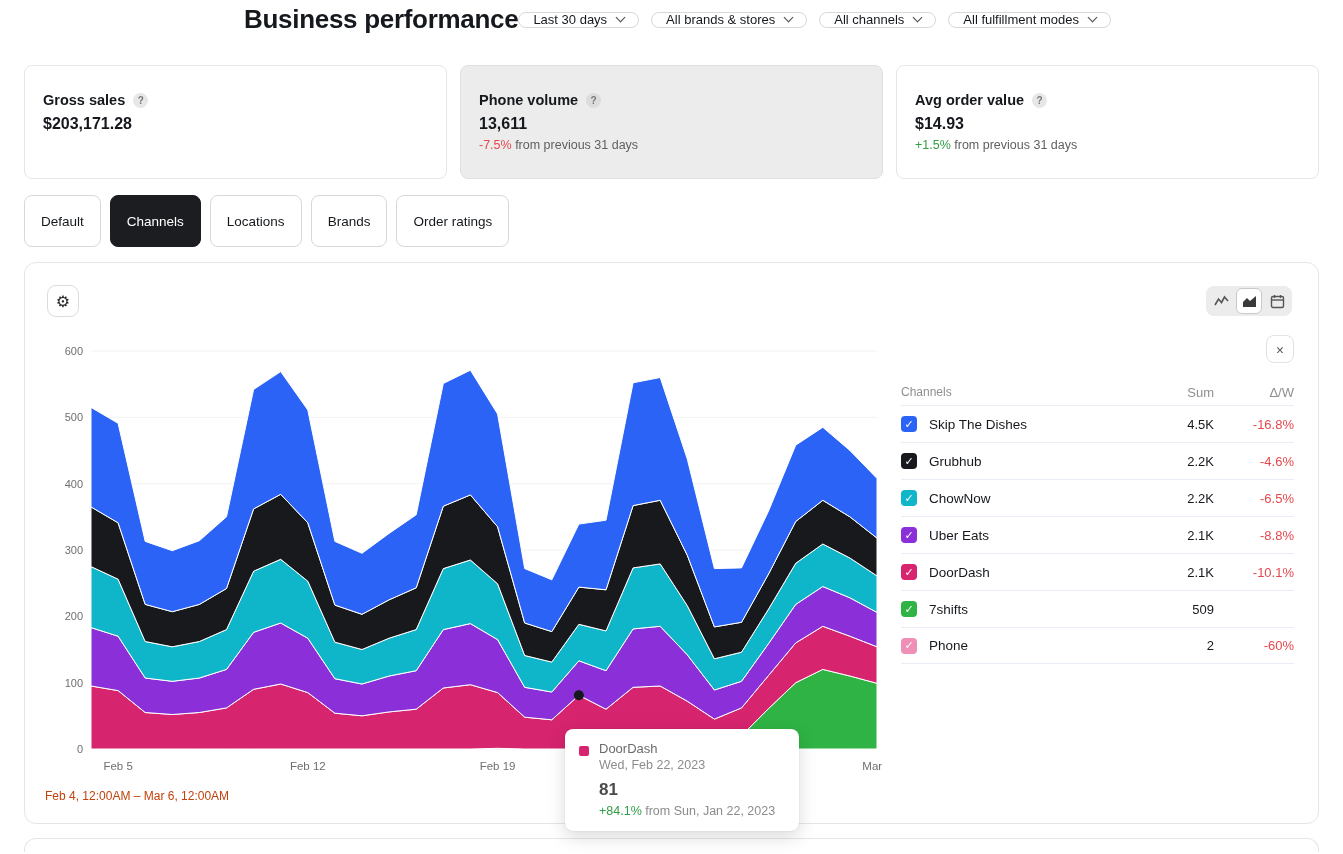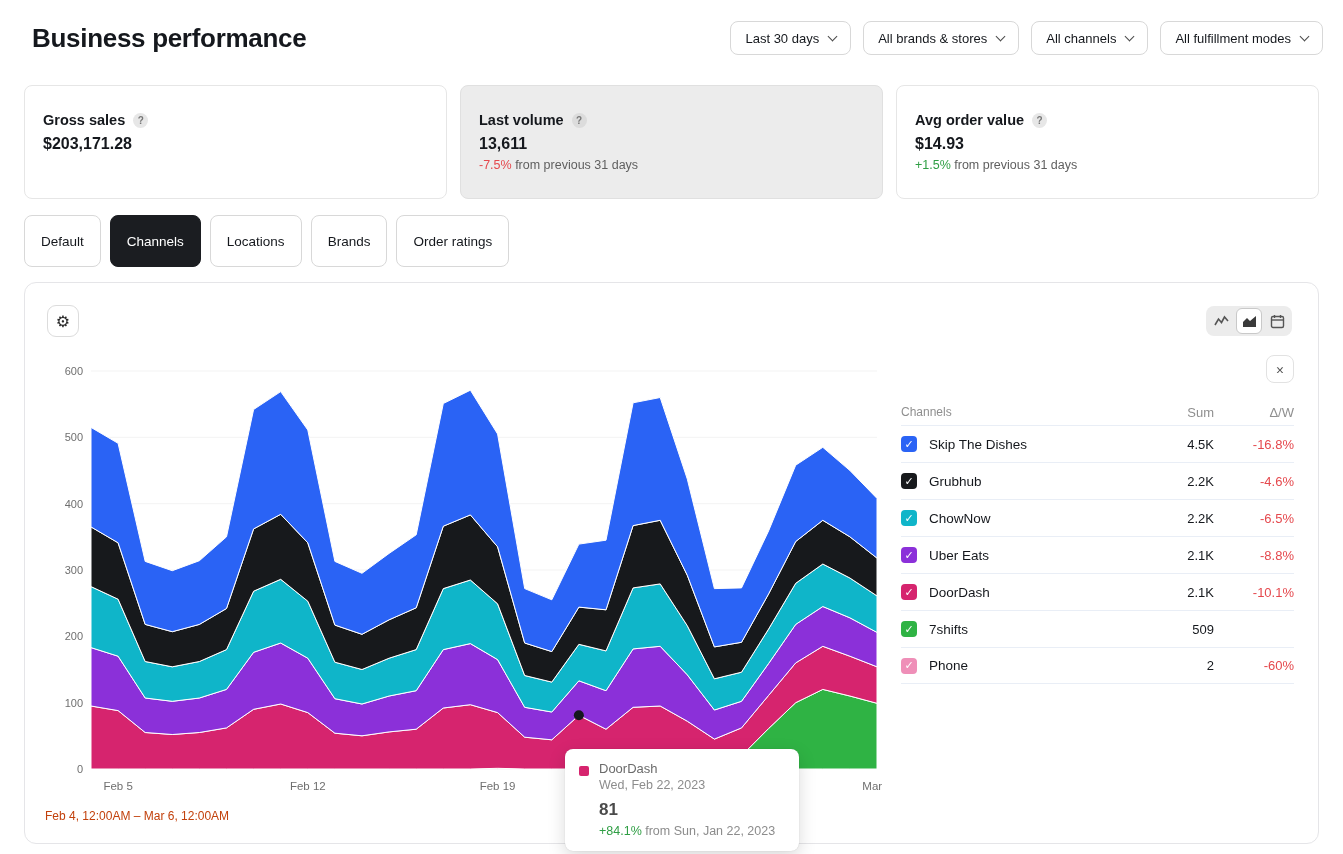--- a/index.html
+++ b/index.html
@@ -1,23 +1,23 @@
 <!DOCTYPE html>
 <html><head>
 <meta charset="utf-8">
 <style>
   *{box-sizing:border-box;margin:0;padding:0}
   html,body{width:1343px;height:854px}
   body{font-family:"Liberation Sans","DejaVu Sans",sans-serif;background:#fff;color:#15181d;overflow:hidden}
 
   
-  .header{display:flex;justify-content:space-between;align-items:center;padding:21px 20px 0 32px}
+  .header{display:flex;justify-content:center;align-items:center;padding:4px 20px 0 32px}
   .page-title{font-size:26px;font-weight:700;letter-spacing:-.3px}
   .filters{display:flex;gap:12px}
-  .filter-btn{display:flex;align-items:center;gap:10px;height:34px;padding:0 14px;border:1px solid #d8d8d8;border-radius:8px;background:#fff;font-size:13px;font-weight:500;color:#15181d;cursor:pointer;white-space:nowrap}
+  .filter-btn{display:flex;align-items:center;gap:10px;height:16px;padding:0 14px;border:1px solid #d8d8d8;border-radius:8px;background:#fff;font-size:13px;font-weight:500;color:#15181d;cursor:pointer;white-space:nowrap}
   .chev{width:7px;height:7px;border-right:1.6px solid #4a4a4a;border-bottom:1.6px solid #4a4a4a;transform:rotate(45deg);margin-top:-4px;flex:none}
 
   
   .kpis{display:flex;gap:13px;margin:30px 24px 0}
   .kpi{flex:1;border:1px solid #e6e6e6;border-radius:8px;padding:26px 18px;background:#fff;cursor:pointer}
   .kpi.selected{background:#ececec;border-color:#e0e0e0}
   .kpi-label-row{display:flex;align-items:center;gap:8px;font-size:14.5px;font-weight:700}
   .help{width:15px;height:15px;border-radius:50%;background:#e7e7e7;color:#777;font-size:10px;display:flex;align-items:center;justify-content:center;font-weight:700;cursor:pointer}
   .kpi.selected .help{background:#dcdcdc}
   .kpi-value{font-size:16px;font-weight:700;margin-top:7px}
@@ -93,21 +93,21 @@
 <div class="kpis">
   <div class="kpi">
     <div class="kpi-label-row">
       <span>Gross sales</span>
       <span class="help">?</span>
     </div>
     <div class="kpi-value">$203,171.28</div>
   </div>
   <div class="kpi selected">
     <div class="kpi-label-row">
-      <span>Last volume</span>
+      <span>Phone volume</span>
       <span class="help">?</span>
     </div>
     <div class="kpi-value">13,611</div>
     <div class="kpi-delta">
       <span style="color: rgb(229, 72, 77);">-7.5%</span>
       <span>from previous 31 days</span>
     </div>
   </div>
   <div class="kpi">
     <div class="kpi-label-row">

